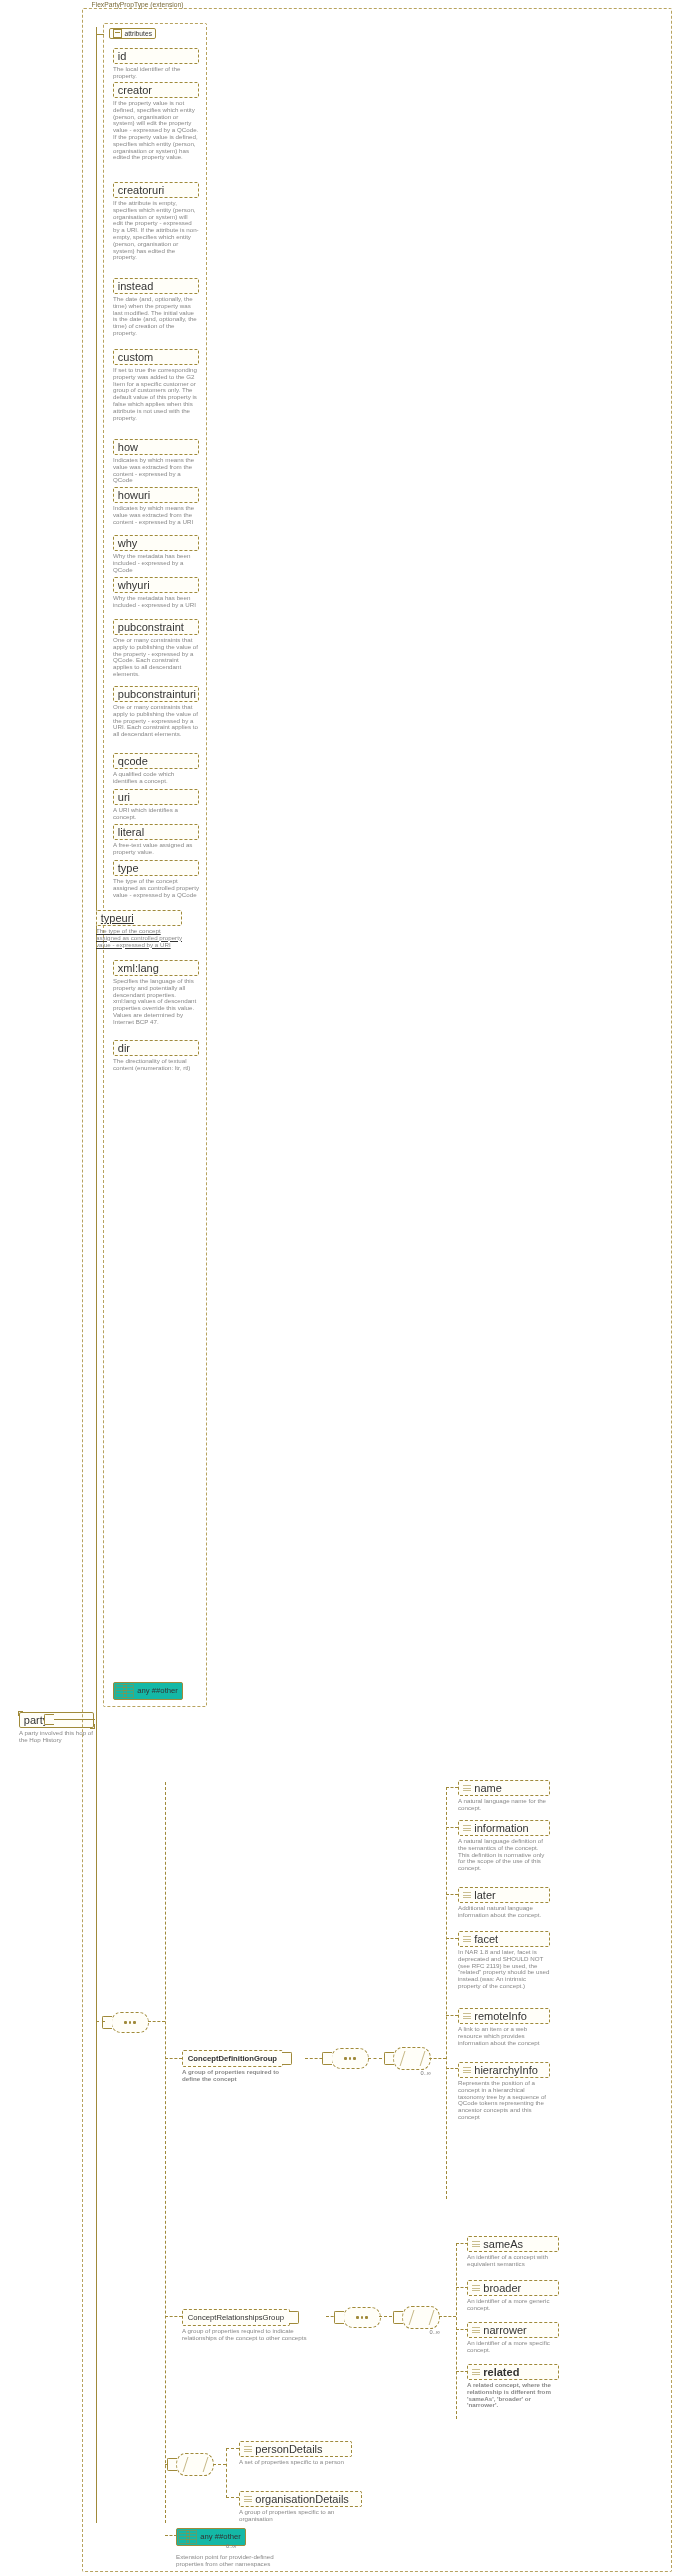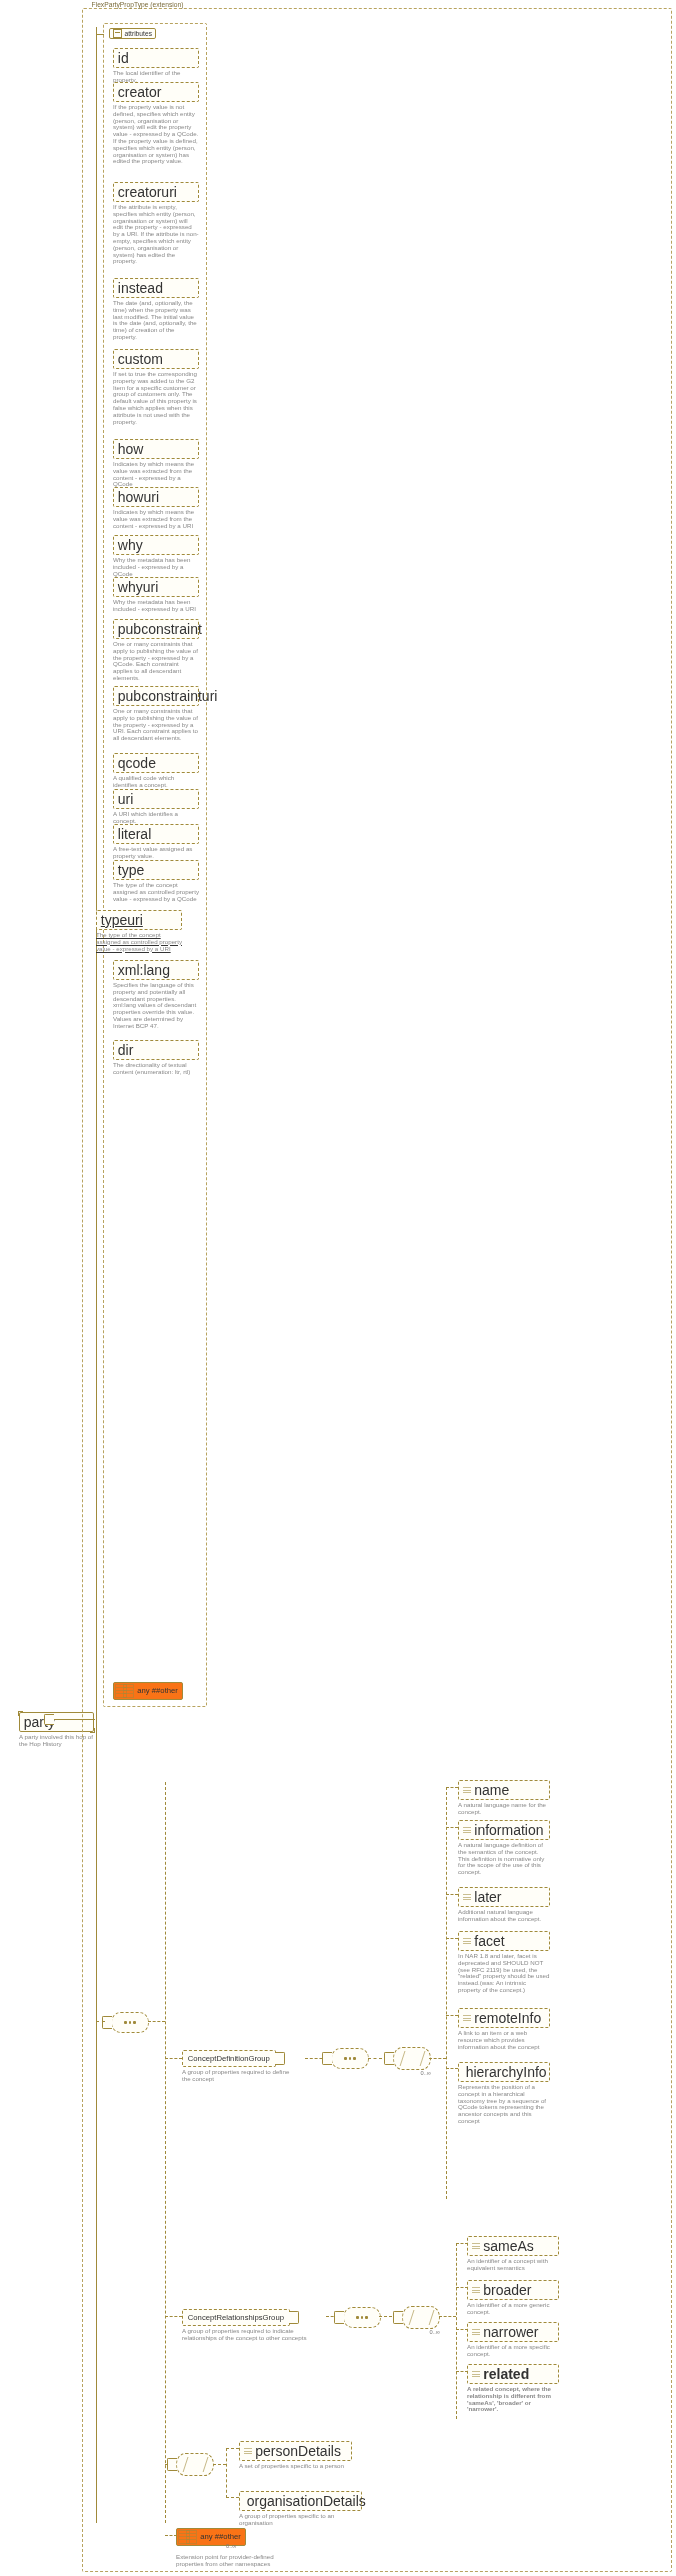--- a/index.html
+++ b/index.html
@@ -1,20 +1,20 @@
 <!DOCTYPE html>
 <html><head>
 <meta charset="utf-8">
 <style>
   html, body { margin:0; padding:0; font-family: Verdana, Arial, sans-serif; font-size:6.7px; color:#333; background:#fff; }
   #canvas { position:relative; width:676px; height:2576px; }
 
   
   .node { position:absolute; display:flex; flex-direction:column; }
-  .box  { border:1px solid #a08a3a; background:#fffef8; padding:1px 3.8px; font-size:14px; min-height:11.5px; display:flex; align-items:center; border-radius:1.9px; }
+  .box  { border:1px solid #a08a3a; background:#fffef8; padding:1px 3.8px; font-size:11px; min-height:11.5px; display:flex; align-items:center; border-radius:1.9px; }
   .box.dashed { border-style:dashed; } 
   .desc { color:#888; font-size:6.2px; line-height:1.1; margin-top:1.9px; max-width:100%; }
 
   
   .box .left-ico { width:8.6px; height:6.7px; margin-right:2.9px; background:
     linear-gradient(#a08a3a,#a08a3a) 0 0/100% 1px no-repeat,
     linear-gradient(#a08a3a,#a08a3a) 0 2.9px/100% 1px no-repeat,
     linear-gradient(#a08a3a,#a08a3a) 0 5.7px/100% 1px no-repeat; opacity:.55; }
   .txt { white-space:nowrap; }
 
@@ -47,21 +47,21 @@
   .choice .jog { position:absolute; left:-8.6px; top:4.8px; width:8.6px; height:11.5px; border:1px solid #a08a3a; border-right:none; border-radius:1.9px 0 0 1.9px; background:#fffef8; }
   .choice .occ { position:absolute; right:-1.9px; bottom:-7.7px; font-size:5.7px; color:#777; }
 
   
   .gref { position:absolute; }
   .gref .box { padding:1.9px 4.8px; font-size:7.7px; }
   .gref .right-jog { width:9.6px; height:11.5px; border:1px solid #a08a3a; border-left:none; border-radius:0 1.9px 1.9px 0; background:#fffef8; margin-left:-1px; }
   .gref .row { display:flex; align-items:center; }
 
   
-  .anybox { position:absolute; border:1px solid #a08a3a; border-radius:1.9px; background:#f97316; display:flex; align-items:center; font-size:7.7px; }
+  .anybox { position:absolute; border:1px solid #a08a3a; border-radius:1.9px; background:#14b8a6; display:flex; align-items:center; font-size:7.7px; }
   .anybox .pile { width:9.6px; height:11.5px; margin:1px 2.9px 1px 1px; background:
     linear-gradient(#a08a3a,#a08a3a) 0 1.9px/100% 1px no-repeat,
     linear-gradient(#a08a3a,#a08a3a) 0 4.8px/100% 1px no-repeat,
     linear-gradient(#a08a3a,#a08a3a) 0 7.7px/100% 1px no-repeat; border:1px solid #a08a3a; opacity:.5; }
   .anybox .pile + .pile { margin-left:-6.7px; }
   .occ-below { position:absolute; font-size:5.7px; color:#777; }
 
   
   .hline { position:absolute; height:0; border-top:1px solid #a08a3a; }
   .vline { position:absolute; width:0; border-left:1px solid #a08a3a; }
@@ -231,21 +231,21 @@
         <span class="dot"></span>
         <span class="dot"></span>
         <span class="dot"></span>
       </div>
   </div>
   <div class="hline dashed" style="left:96px; top:2021px; width:8.6px;"></div>
   <div class="hline dashed" style="left:148px; top:2021px; width:17px;"></div>
   <div class="vline dashed" style="left:165px; top:1782px; height:741px;"></div>
 
   <div class="hline dashed" style="left:165px; top:2058px; width:17px;"></div>
-  <div class="gref" style="left:182px; top:2050px; width:123px;">
+  <div class="gref" style="left:182px; top:2050px; width:123px;font-weight:bold;">
     <div class="row">
       <div class="box dashed" style="font-size:7.7px;">
           <span class="txt">ConceptDefinitionGroup</span>
         </div>
       <div class="right-jog"></div>
     </div>
     <div class="desc" style="width:115px;">A group of properties required to define the concept</div>
   </div>
 
   <div class="hline dashed" style="left:305px; top:2058px; width:27px;"></div>

